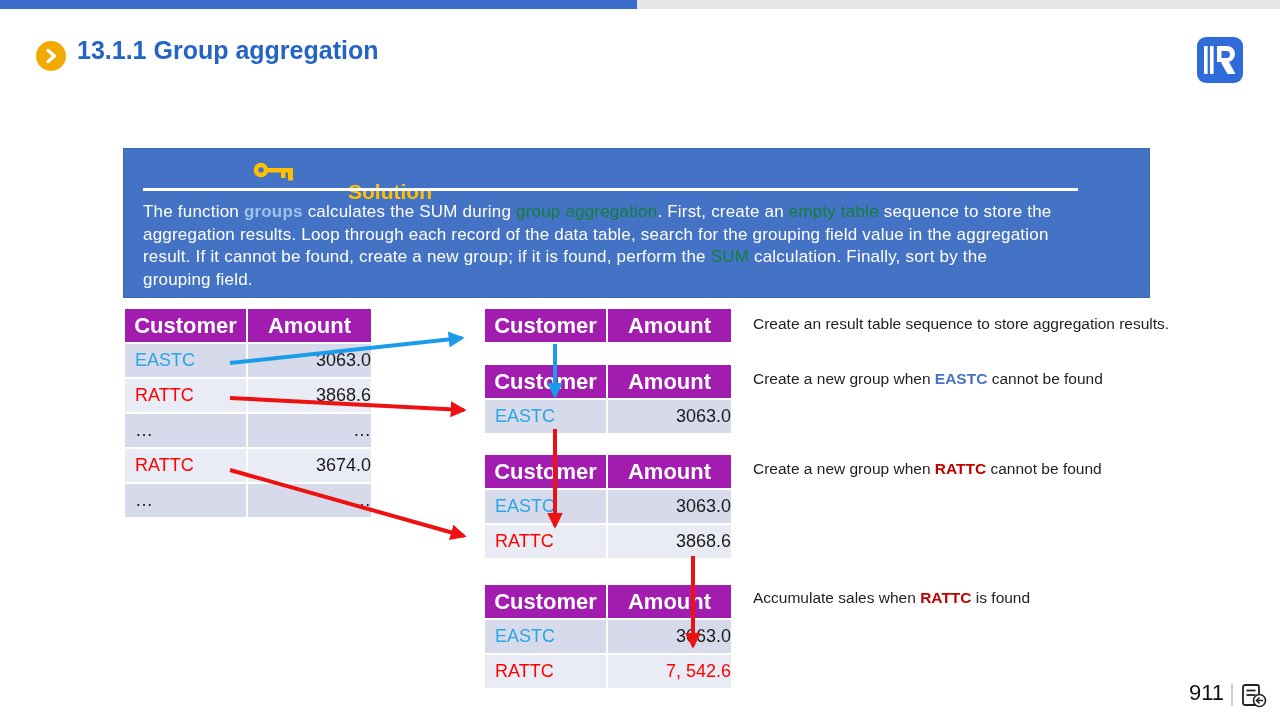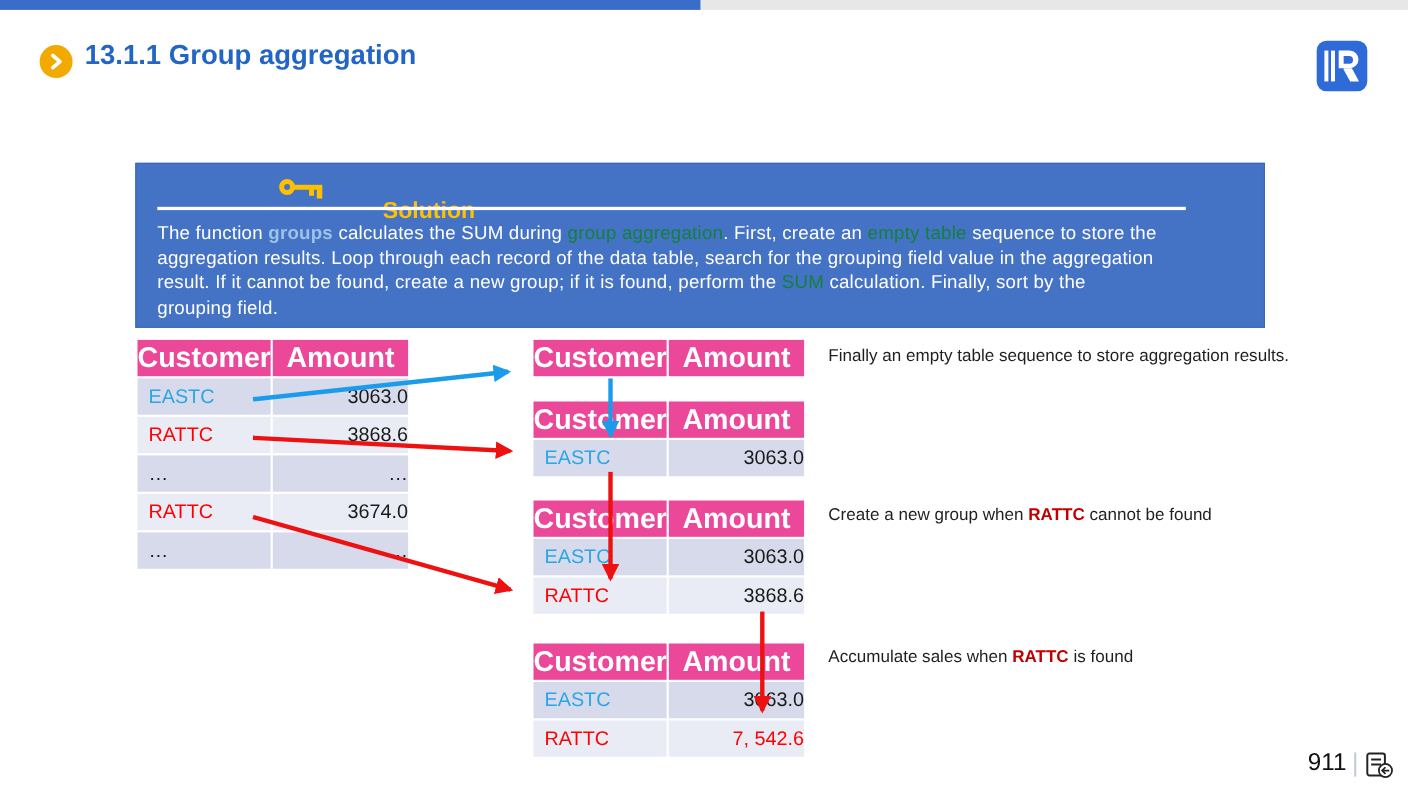--- a/index.html
+++ b/index.html
@@ -41,21 +41,21 @@
   .dtable { position:absolute; width:246px; }
   .t-src { left:125px; top:309px; }
   .t-a   { left:485px; top:309px; }
   .t-b   { left:485px; top:365px; }
   .t-c   { left:485px; top:455px; }
   .t-d   { left:485px; top:585px; }
   .dt-row { display:flex; height:33px; margin-bottom:2px; }
   .dt-cell { height:33px; line-height:33px; overflow:hidden; }
   .dt-cell.c1 { width:121px; margin-right:2px; }
   .dt-cell.c2 { width:123px; }
-  .dt-head .dt-cell { background:#ec4899; color:#ffffff; font-weight:bold; font-size:26px; text-align:center; }
+  .dt-head .dt-cell { background:#a21caf; color:#ffffff; font-weight:bold; font-size:22px; text-align:center; }
   .dt-body .c1 { text-align:left;  padding-left:10px;  font-size:18px; }
   .dt-body .c2 { text-align:right; font-size:18px; }
   .dt-body.dark .dt-cell  { background:#D6DAEB; }
   .dt-body.light .dt-cell { background:#EAECF5; }
   .c-cyan  { color:#29A6E8; }
   .c-red   { color:#FF0000; }
   .c-black { color:#1A1A1A; }
 
   
   .annotation { position:absolute; left:753px; font-size:15.5px; color:#1F1F1F; white-space:nowrap; }
@@ -163,21 +163,22 @@
       <div class="dt-row dt-body dark">
         <div class="dt-cell c1 c-cyan">EASTC</div>
         <div class="dt-cell c2 c-black">3063.0</div>
       </div>
       <div class="dt-row dt-body light">
         <div class="dt-cell c1 c-red">RATTC</div>
         <div class="dt-cell c2 c-red">7, 542.6</div>
       </div>
     </div>
 
-  <div class="annotation an-1"><span class="seg-n">Finally an empty table sequence to store aggregation results.</span></div>
+  <div class="annotation an-1"><span class="seg-n">Create an result table sequence to store aggregation results.</span></div>
+  <div class="annotation an-2"><span class="seg-n">Create a new group when </span><span class="seg-be">EASTC</span><span class="seg-n"> cannot be found</span></div>
   <div class="annotation an-3"><span class="seg-n">Create a new group when </span><span class="seg-re">RATTC</span><span class="seg-n"> cannot be found</span></div>
   <div class="annotation an-4"><span class="seg-n">Accumulate sales when </span><span class="seg-re">RATTC</span><span class="seg-n"> is found</span></div>
 
   <svg id="arrows">
     <defs>
       <marker id="ab" viewBox="0 0 6 6" refX="5" refY="3" markerWidth="4" markerHeight="4" orient="auto">
         <path d="M0,0 L6,3 L0,6 Z" fill="#1B9CEA"></path>
       </marker>
       <marker id="ar" viewBox="0 0 6 6" refX="5" refY="3" markerWidth="4" markerHeight="4" orient="auto">
         <path d="M0,0 L6,3 L0,6 Z" fill="#EE1111"></path>

